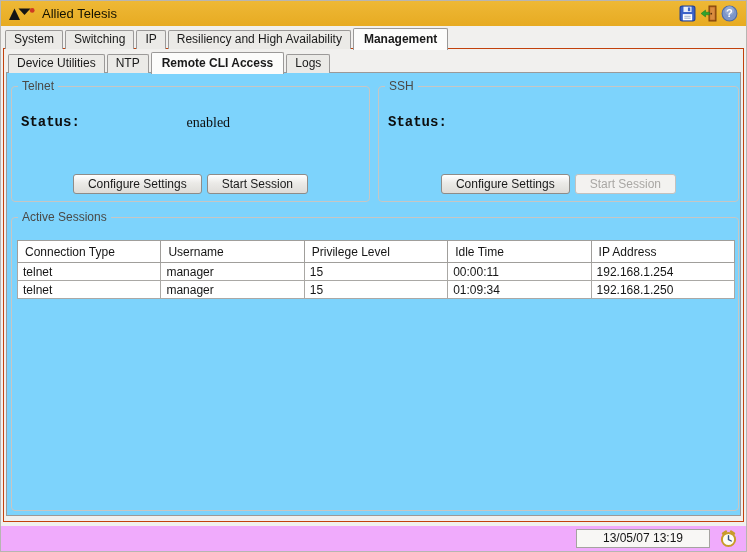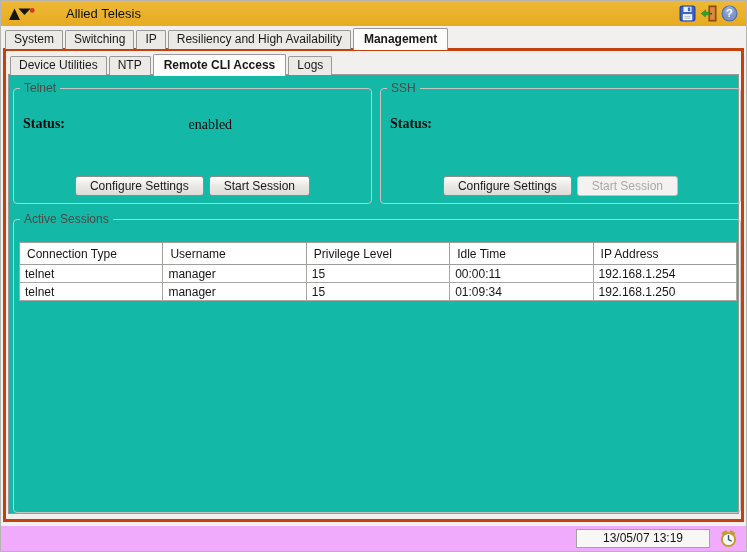--- a/index.html
+++ b/index.html
@@ -9,21 +9,21 @@
   .window {
     position: relative; width: 747px; height: 552px;
     background: #f1f0ee; overflow: hidden;
     border: 1px solid #b7b5b2;
   }
 
   
   .titlebar {
     position: absolute; left:0; top:0; width:100%; height:25px;
     background: linear-gradient(#eeb836, #e7ab22);
-    display:flex; align-items:center;gap:24px;
+    display:flex; align-items:center;
   }
   .logo { margin-left:8px; display:flex; align-items:center; }
   .app-title { margin-left:7px; font-size:13px; color:#141200; }
   .titlebar-icons { position:absolute; right:8px; top:4px; display:flex; gap:4px; }
   .tb-icon { width:17px; height:17px; display:inline-block; cursor:pointer; }
 
   
   .tabbar { position:absolute; display:flex; align-items:flex-end; z-index:6;justify-content:center; }
   .main-tabbar { left:4px; top:26px; height:22px; }
   .sub-tabbar  { left:6px; top:50px; height:21px; }
@@ -33,40 +33,40 @@
     font-size:12px; white-space:nowrap; cursor:pointer; line-height:13px;
   }
   .tab.active {
     background:#fcfcfb; font-weight:bold; padding:4px 10px 4px;
     margin-bottom:-1px; position:relative; z-index:7;
   }
 
   
   .main-panel {
     position:absolute; left:2px; right:2px; top:47px; bottom:29px;
-    background:#f1f0ee; border:3px solid #c2410c; z-index:1;padding-left:26px;
+    background:#f1f0ee; border:1px solid #c2410c; z-index:1;padding-left:26px;
   }
   .sub-panel {
     position:absolute; left:2px; right:2px; top:23px; bottom:5px;
-    background:#14b8a6; border:1px solid #9b9998;
+    background:#7dd3fc; border:1px solid #9b9998;
   }
 
   
   fieldset {
     position:absolute; border:1px solid #c8c6c3; border-radius:4px;
     background:transparent;
   }
   legend { font-size:12px; color:#4a4946; margin-left:6px; padding:0 4px; }
   .fs-telnet { left:4px;  top:6px; width:359px; height:123px; }
   .fs-ssh    { left:371px; top:6px; width:361px; height:123px; }
   .fs-sessions { left:4px; top:137px; width:728px; height:301px; }
 
   .status-label {
     position:absolute; left:9px; top:21px;
-    font-family:Liberation Serif, serif; font-weight:bold; font-size:14px; color:#0d0d0d;
+    font-family:Liberation Mono, monospace; font-weight:bold; font-size:14px; color:#0d0d0d;
   }
   .status-value {
     position:absolute; left:10%; width:90%; top:22px; text-align:center;
     font-family:"Liberation Serif", serif; font-size:14px; color:#0d0d0d;
   }
   .btn-row {
     position:absolute; left:0; width:100%; top:53px;
     display:flex; justify-content:center; gap:5px;
   }
   .btn {

